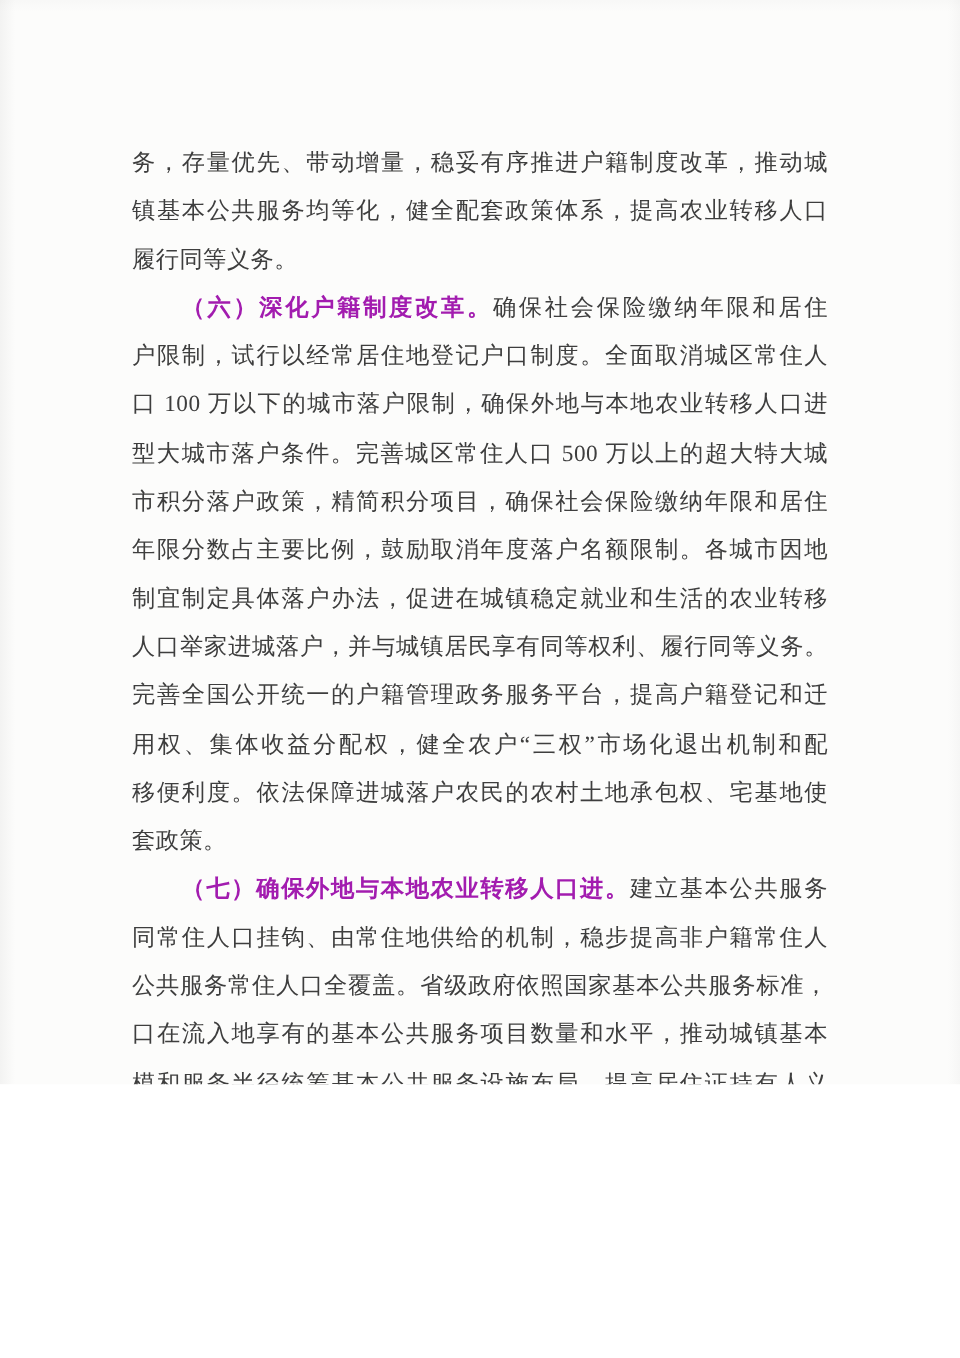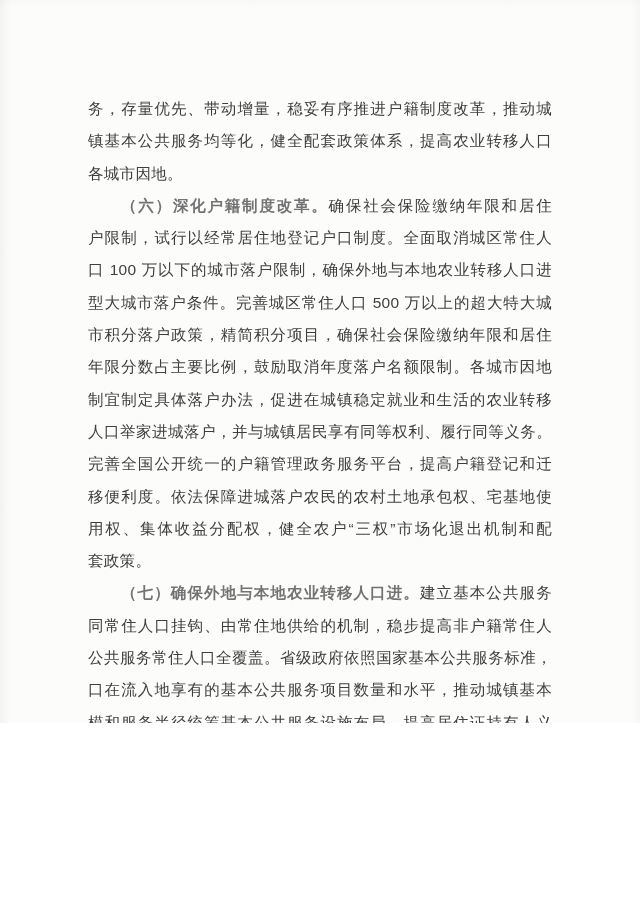--- a/index.html
+++ b/index.html
@@ -6,21 +6,21 @@
     margin: 0;
     padding: 0;
     background: #ffffff;
   }
   .page {
     position: relative;
     width: 640px;
     height: 723px;
     background: #fcfcfb;
     overflow: hidden;
-    font-family: Liberation Sans, sans-serif;
+    font-family: Liberation Serif, serif;
     color: #3e3e3e;
   }
   
   .page::before {
     content: "";
     position: absolute;
     left: 0; top: 0; right: 0; bottom: 0;
     background:
       linear-gradient(to right, rgba(160,160,160,0.10), rgba(160,160,160,0) 10px),
       linear-gradient(to left, rgba(170,170,170,0.07), rgba(170,170,170,0) 8px),
@@ -45,52 +45,52 @@
     letter-spacing: 0.3px;
   }
   .line.noslack {
     text-align-last: left;
   }
   .line.indent {
     text-indent: 33px;
   }
   .lead {
     font-weight: bold;
-    color: #737373;
+    color: #a21caf;
   }
   .footer {
     position: absolute;
     top: 806px;
     right: 99px;
     height: 32px;
     line-height: 32px;
     font-size: 15px;
     color: #3a3a3a;
     letter-spacing: 1px;
   }
 </style>
 </head>
 <body>
 
 <div class="page">
   <div class="textblock">
       <div class="line"><span>务，存量优先、带动增量，稳妥有序推进户籍制度改革，推动城</span></div>
       <div class="line"><span>镇基本公共服务均等化，健全配套政策体系，提高农业转移人口</span></div>
-      <div class="line noslack"><span>各城市因地。</span></div>
+      <div class="line noslack"><span>履行同等义务。</span></div>
       <div class="line indent"><span class="lead">（六）深化户籍制度改革。</span><span>确保社会保险缴纳年限和居住</span></div>
       <div class="line"><span>户限制，试行以经常居住地登记户口制度。全面取消城区常住人</span></div>
       <div class="line"><span>口 100 万以下的城市落户限制，确保外地与本地农业转移人口进</span></div>
       <div class="line"><span>型大城市落户条件。完善城区常住人口 500 万以上的超大特大城</span></div>
       <div class="line"><span>市积分落户政策，精简积分项目，确保社会保险缴纳年限和居住</span></div>
       <div class="line"><span>年限分数占主要比例，鼓励取消年度落户名额限制。各城市因地</span></div>
       <div class="line"><span>制宜制定具体落户办法，促进在城镇稳定就业和生活的农业转移</span></div>
       <div class="line"><span>人口举家进城落户，并与城镇居民享有同等权利、履行同等义务。</span></div>
       <div class="line"><span>完善全国公开统一的户籍管理政务服务平台，提高户籍登记和迁</span></div>
+      <div class="line"><span>用权、集体收益分配权，健全农户“三权”市场化退出机制和配</span></div>
       <div class="line"><span>移便利度。依法保障进城落户农民的农村土地承包权、宅基地使</span></div>
-      <div class="line"><span>用权、集体收益分配权，健全农户“三权”市场化退出机制和配</span></div>
       <div class="line noslack"><span>套政策。</span></div>
       <div class="line indent"><span class="lead">（七）确保外地与本地农业转移人口进。</span><span>建立基本公共服务</span></div>
       <div class="line"><span>同常住人口挂钩、由常住地供给的机制，稳步提高非户籍常住人</span></div>
       <div class="line"><span>公共服务常住人口全覆盖。省级政府依照国家基本公共服务标准，</span></div>
       <div class="line"><span>口在流入地享有的基本公共服务项目数量和水平，推动城镇基本</span></div>
       <div class="line"><span>模和服务半径统筹基本公共服务设施布局。提高居住证持有人义</span></div>
     </div>
   <div class="footer">— 5 —</div>
 </div>
 

